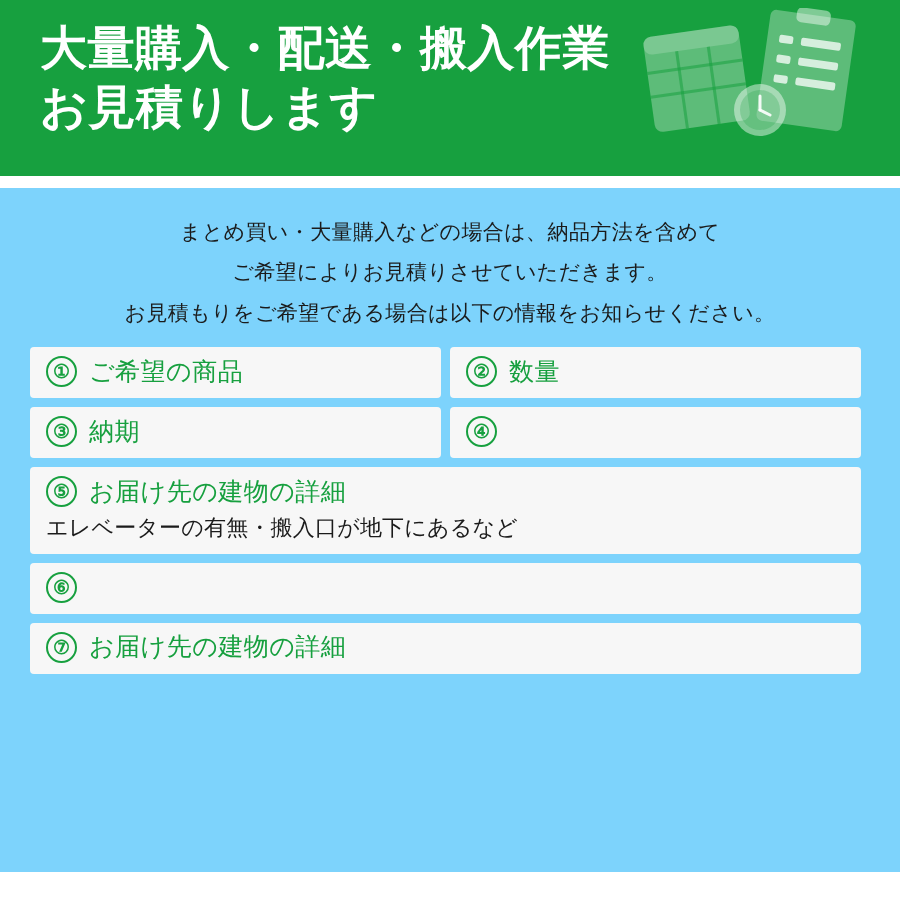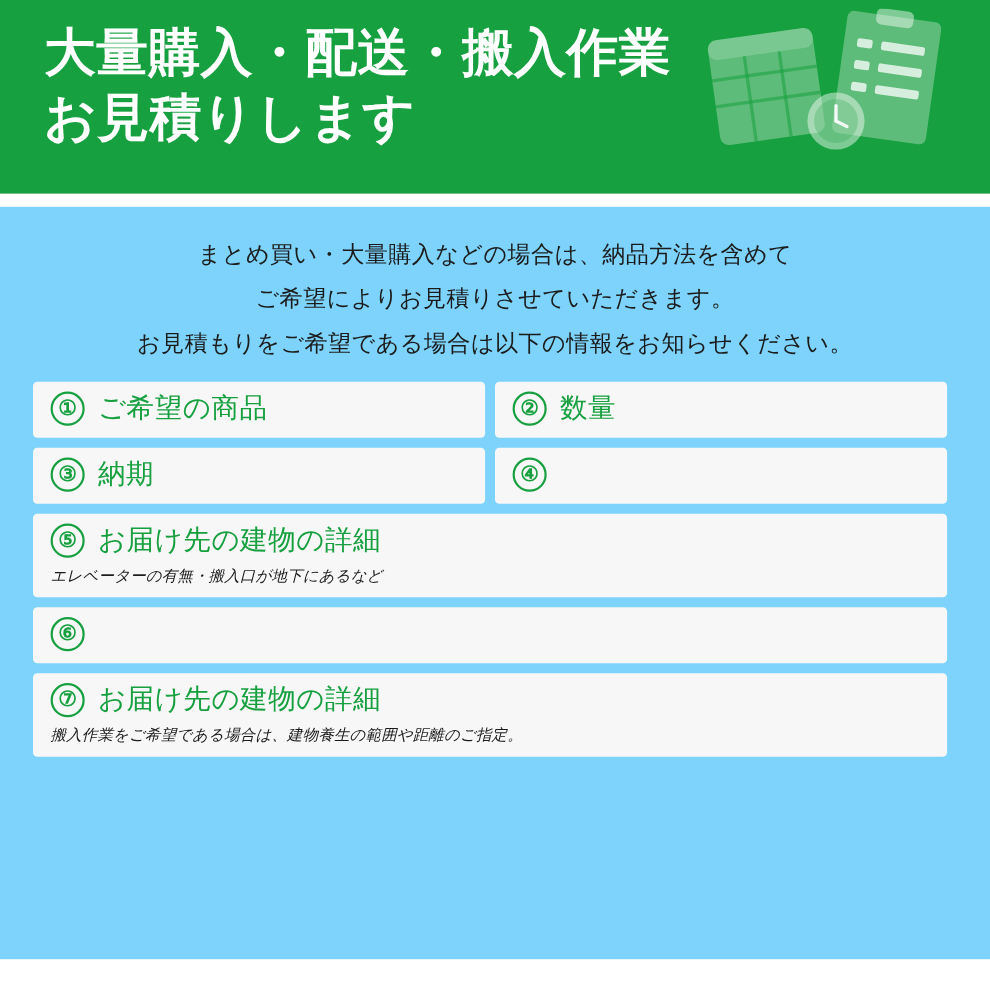--- a/index.html
+++ b/index.html
@@ -111,25 +111,24 @@
   }
   .card-title {
     color: #17a03f;
     font-size: 25px;
     font-weight: normal;
     letter-spacing: 0.5px;
     line-height: 1.1;
   }
   .card-sub {
     color: #1b1b1b;
-    font-size: 14px;
+    font-size: 22px;
     letter-spacing: 0.2px;
     margin-top: 7px;
     line-height: 1.3;
-    font-style: italic;
   }
 </style>
 </head>
 <body>
 
 <div class="page">
 
   <div class="header">
     <div class="header-title">大量購入・配送・搬入作業
 お見積りします</div>
@@ -219,18 +218,17 @@
         <div class="card-head">
           <div class="num">⑥</div>
         </div>
       </div>
 
       <div class="card full">
         <div class="card-head">
           <div class="num">⑦</div>
           <div class="card-title">お届け先の建物の詳細</div>
         </div>
-        <div class="card-sub">搬入作業をご希望である場合は、建物養生の範囲や距離のご指定。</div>
       </div>
 
     </div>
   </div>
 </div>
 
 </body></html>

